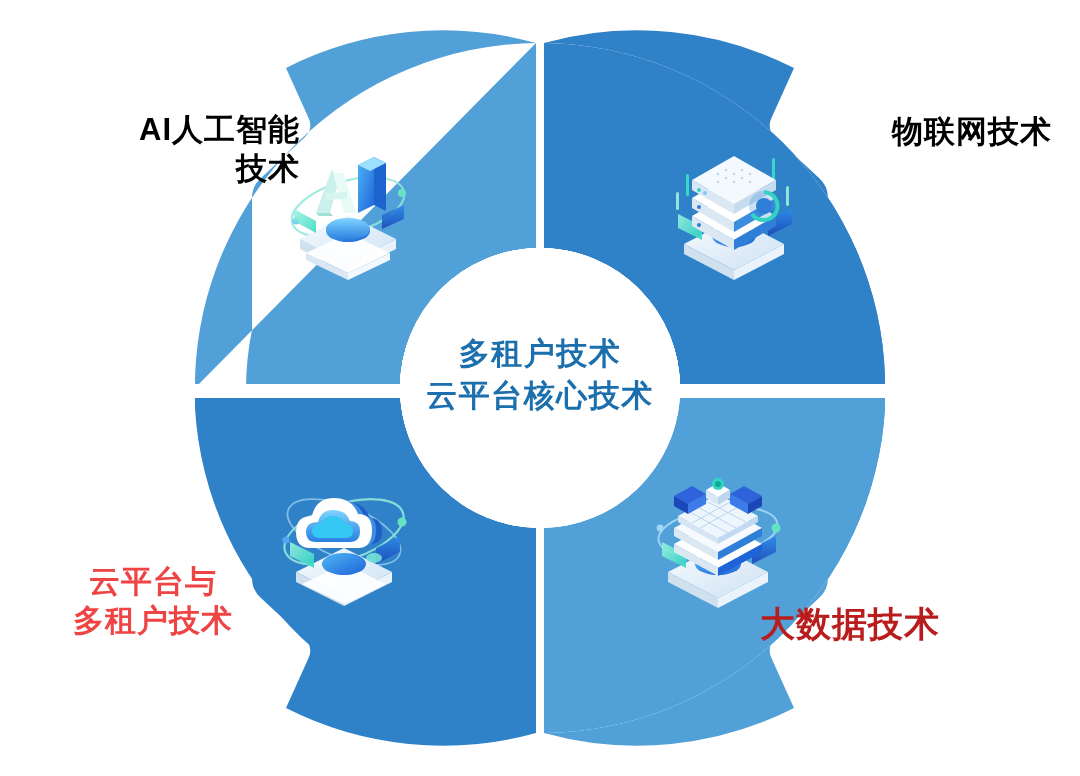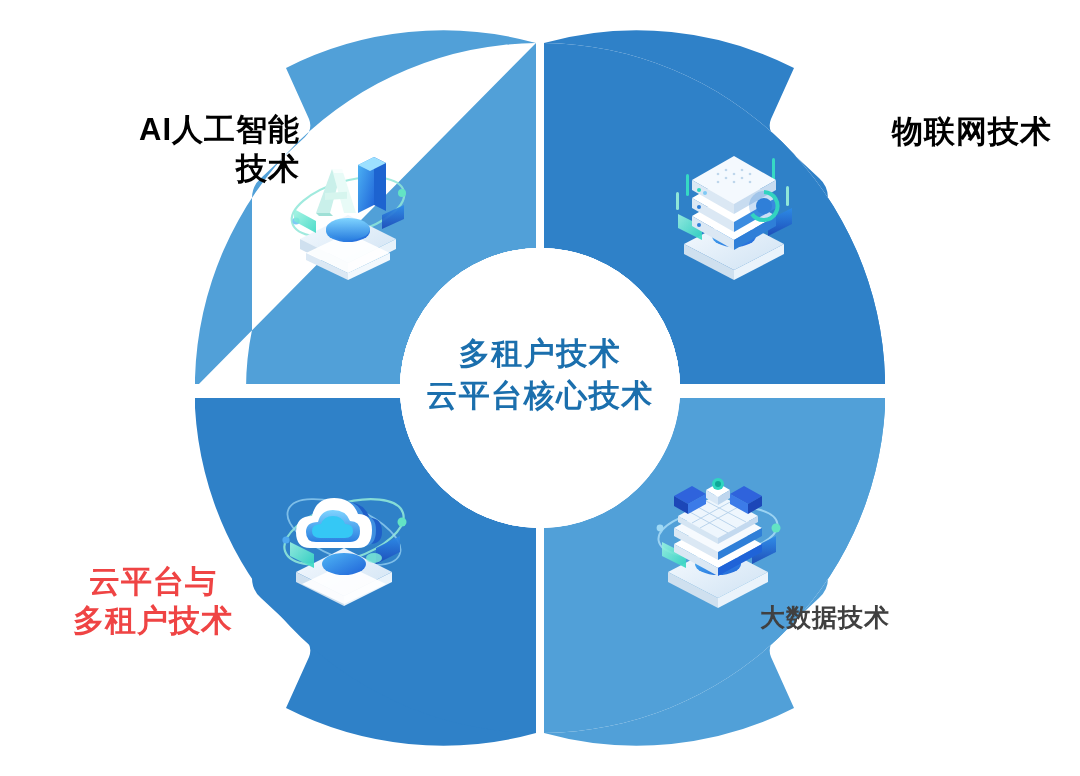--- a/index.html
+++ b/index.html
@@ -35,22 +35,22 @@
   }
   #label-cloud{
     left:28px;top:562px;width:250px;
     text-align:center;
     font-size:31px;
     color:#ef4444;
   }
   #label-bigdata{
     left:760px;top:602px;width:280px;
     text-align:left;
-    font-size:25px;
-    color:#404040;
+    font-size:35px;
+    color:#b91c1c;
   }
 
   #center-text{
     position:absolute;
     left:390px;top:333px;width:300px;
     text-align:center;
     font-size:31px;
     font-weight:bold;
     line-height:1.34;
     color:#1B6FAD;

